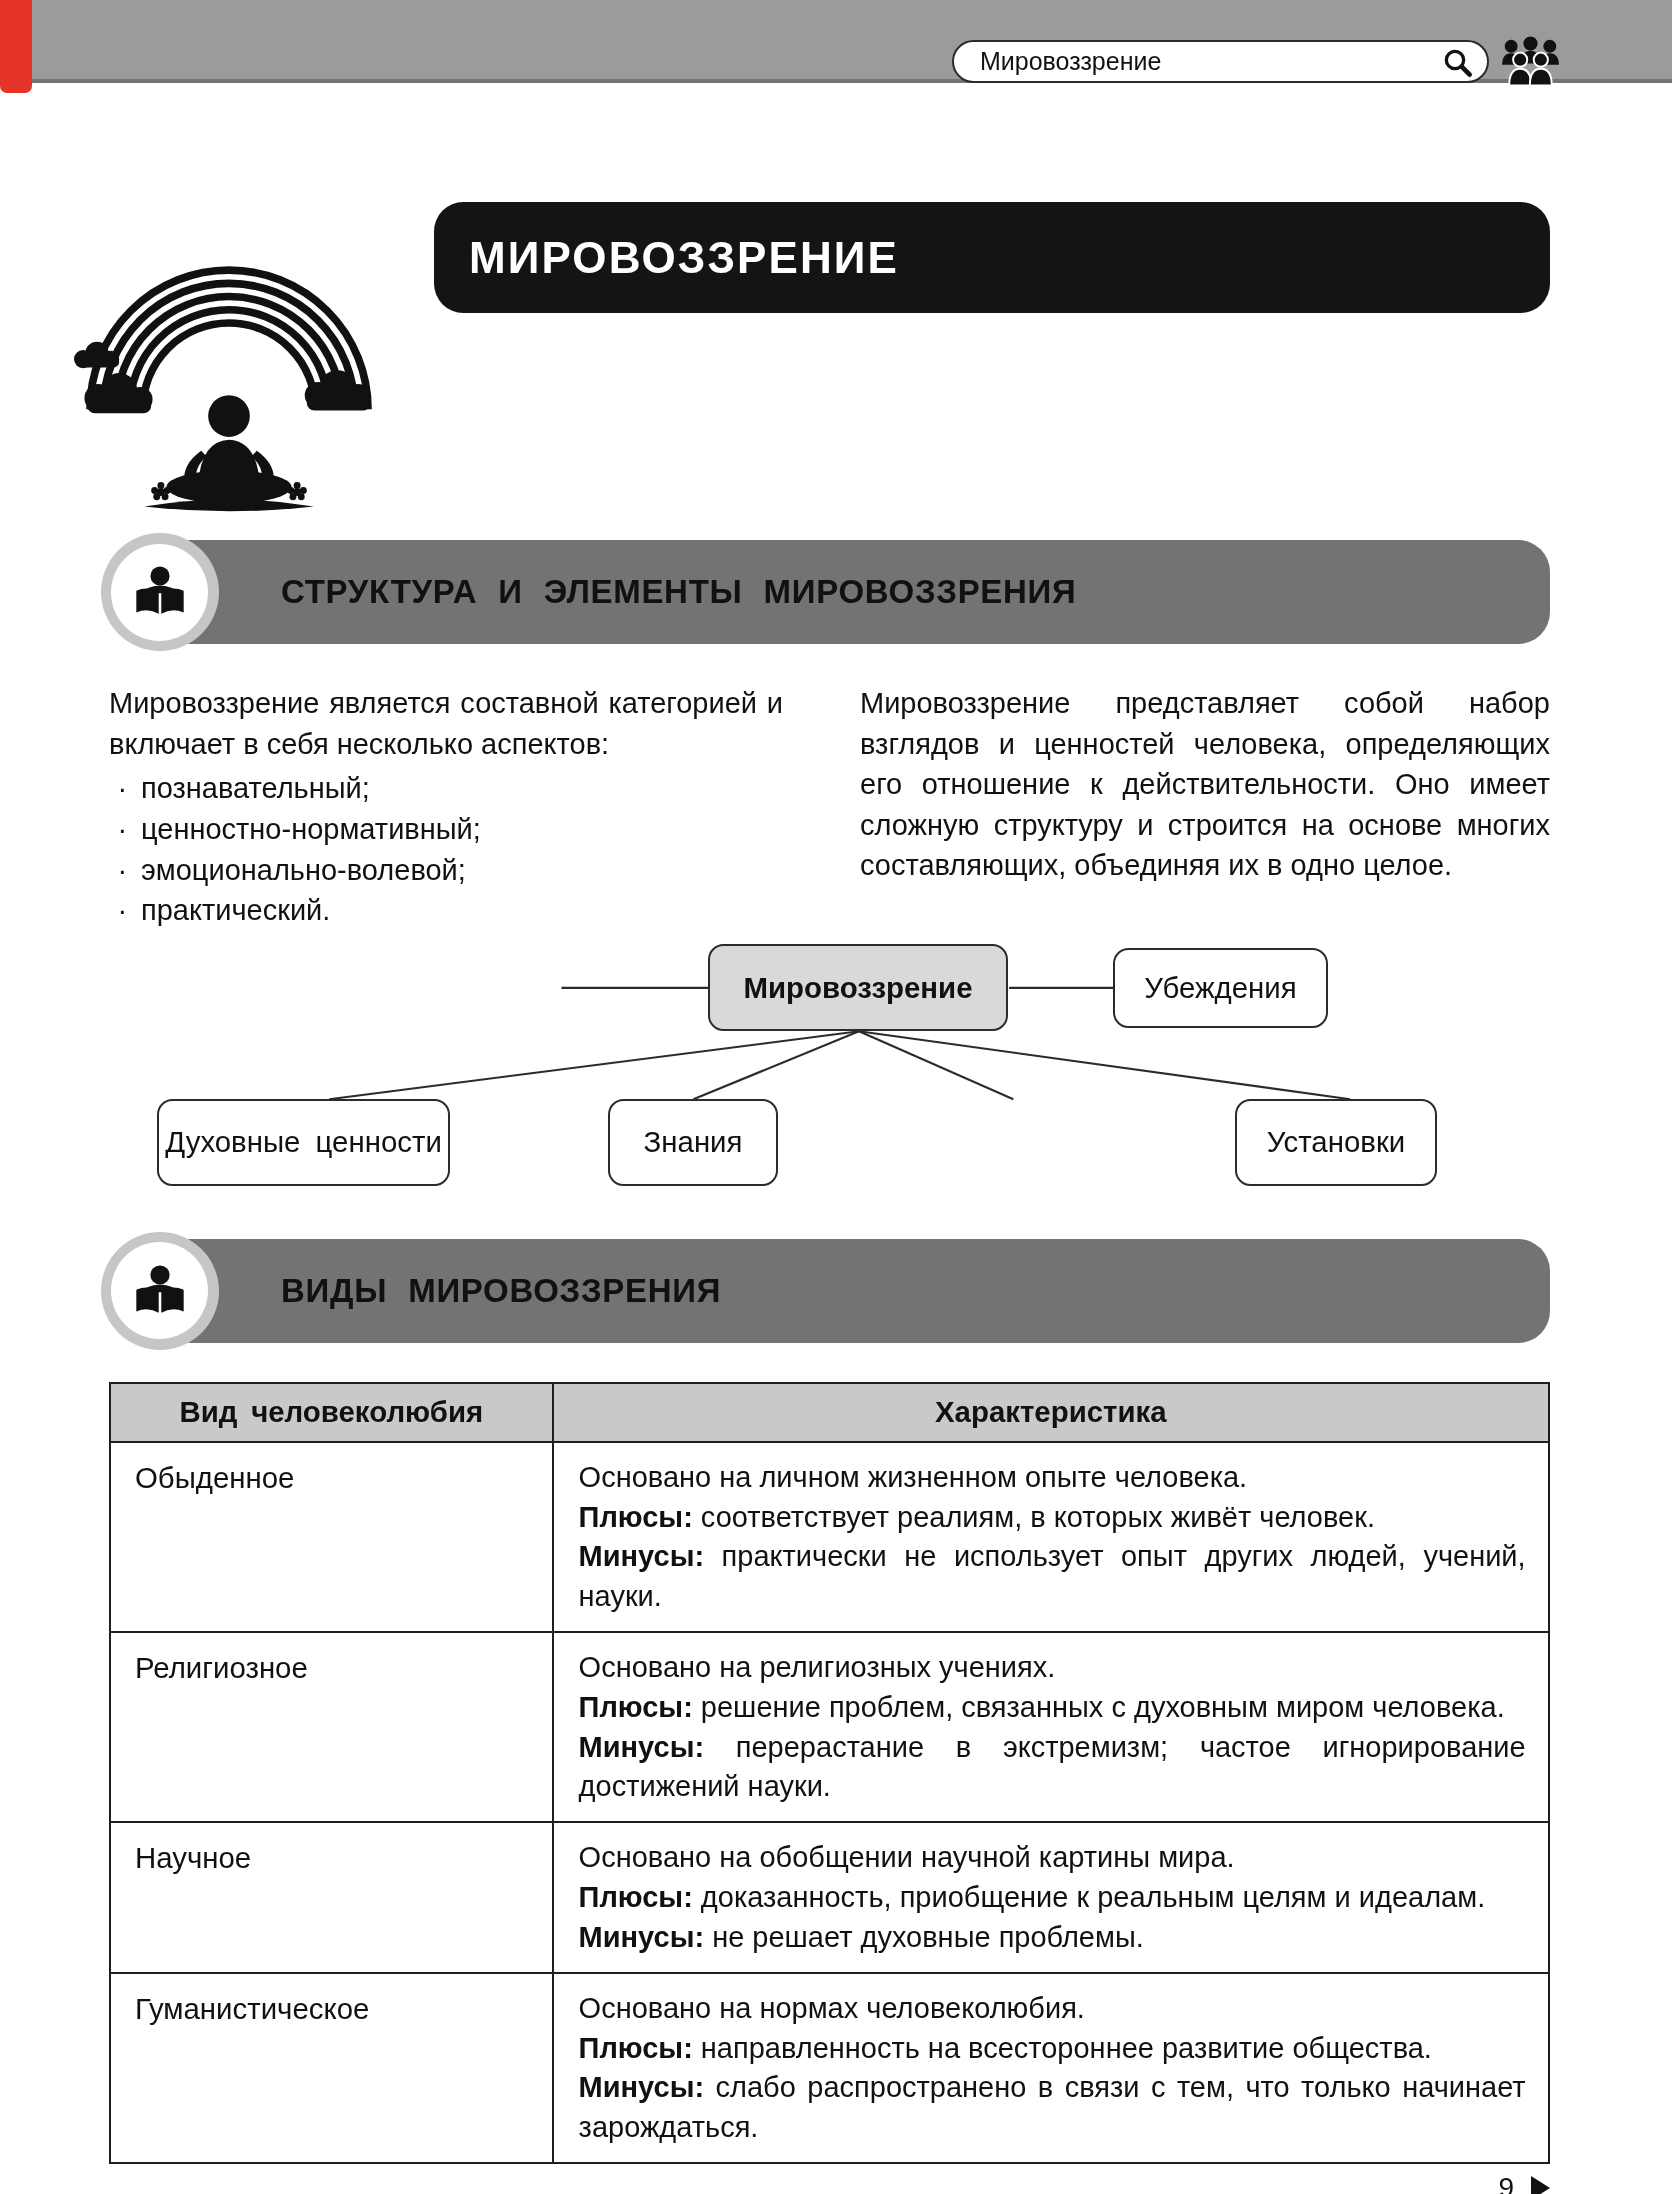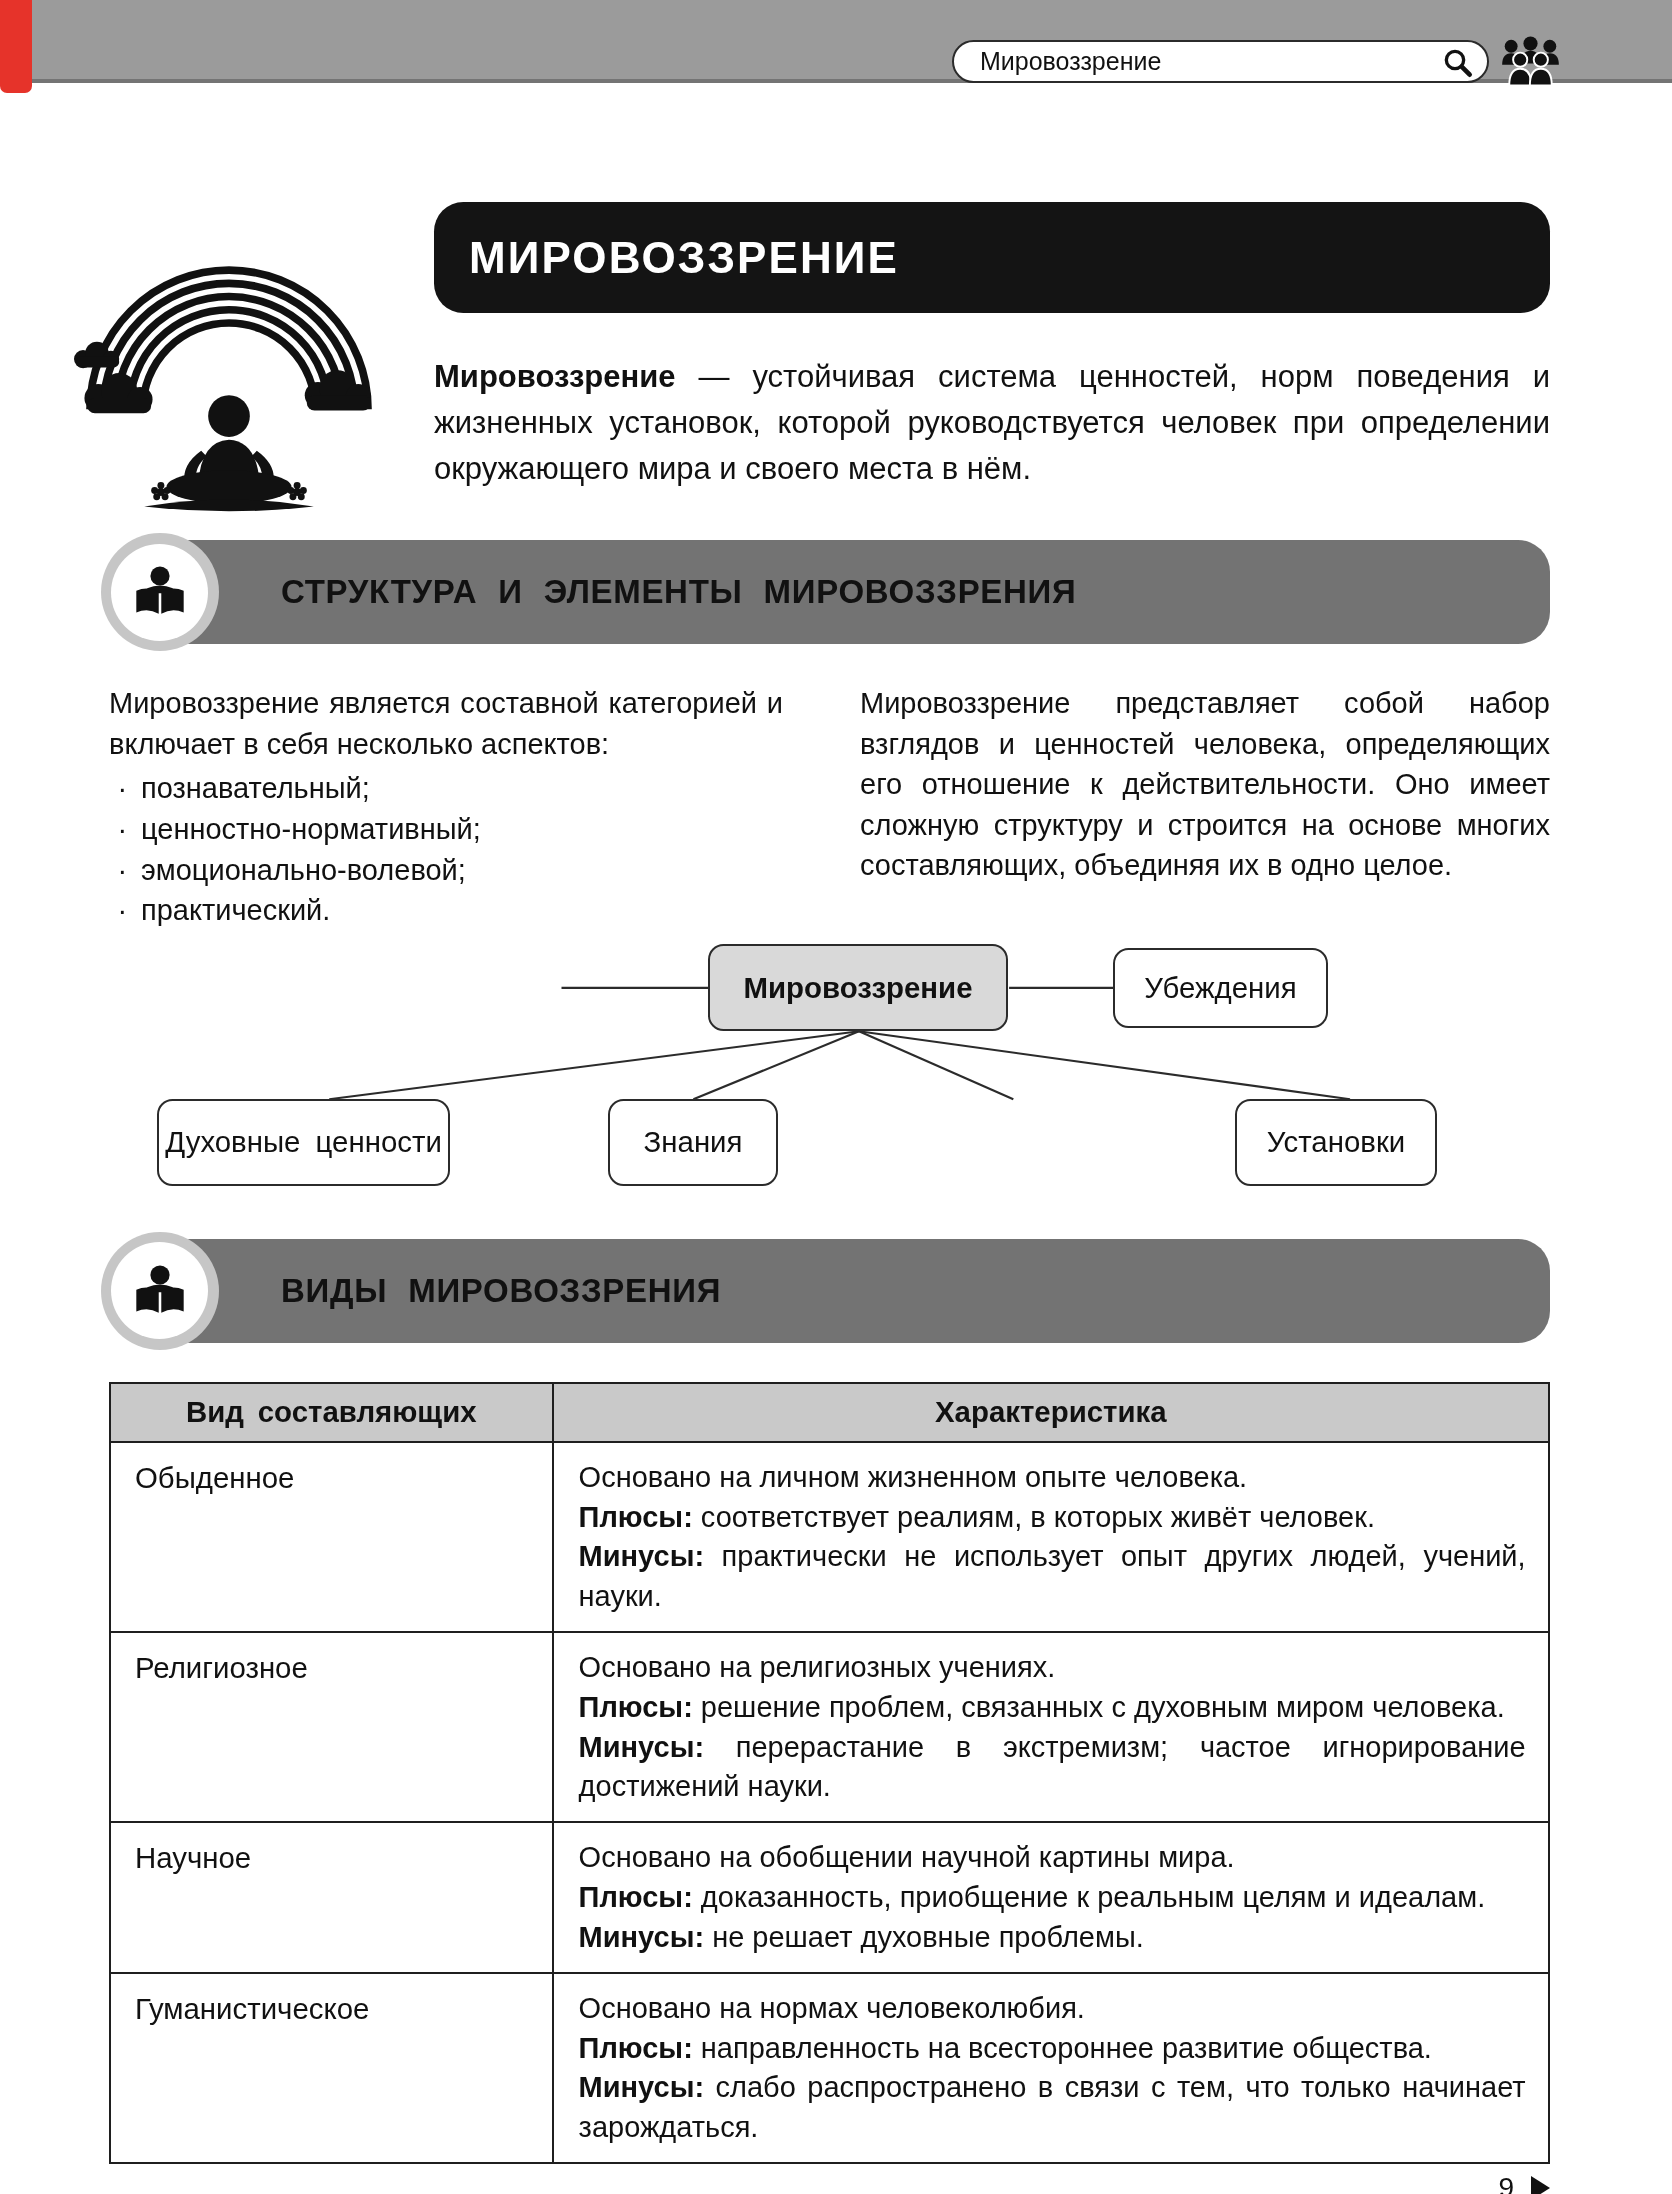--- a/index.html
+++ b/index.html
@@ -169,21 +169,20 @@
               <circle cx="344" cy="378" r="5"></circle>
               <circle cx="338" cy="371" r="6"></circle>
           </g>
         </g>
       </svg>
 
       <div class="hero-text">
         <div class="banner">
           <span>МИРОВОЗЗРЕНИЕ</span>
         </div>
-        <p class="definition"><b>Мировоззрение</b><span> — устойчивая система ценностей, норм поведения и жизненных установок, которой руководствуется человек при определении окружающего мира и своего места в нём.</span></p>
       </div>
     </div>
 
     <div class="sec-head">
       <div class="sec-bar">
         <span>СТРУКТУРА И ЭЛЕМЕНТЫ МИРОВОЗЗРЕНИЯ</span>
       </div>
       <div class="sec-circle">
         <div class="inner">
           <svg viewBox="0 0 100 100">
@@ -271,21 +270,21 @@
       </div>
     </div>
 
     <table class="types-table">
       <colgroup>
           <col style="width:404px">
           <col>
         </colgroup>
       <thead>
         <tr>
-          <th>Вид составляющих</th>
+          <th>Вид человеколюбия</th>
           <th>Характеристика</th>
         </tr>
       </thead>
       <tbody>
         <tr>
           <td class="cell-type">Обыденное</td>
           <td class="cell-char">
             <p><span class="lbl"></span><span>Основано на личном жизненном опыте человека.</span></p>
             <p><span class="lbl">Плюсы: </span><span>соответствует реалиям, в которых живёт человек.</span></p>
             <p><span class="lbl">Минусы: </span><span>практически не использует опыт других людей, учений, науки.</span></p>

